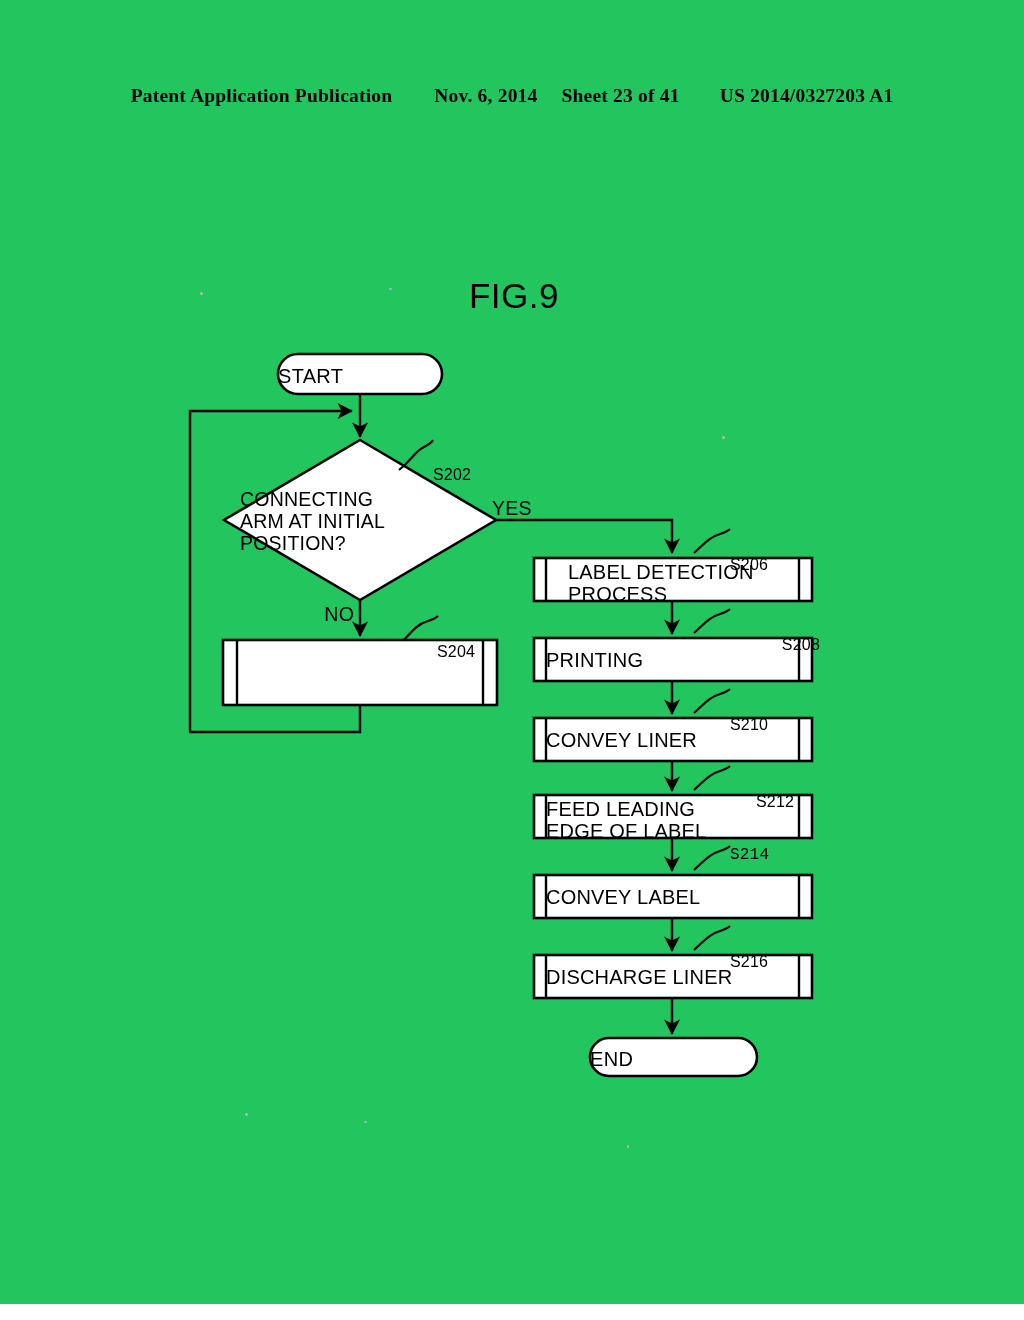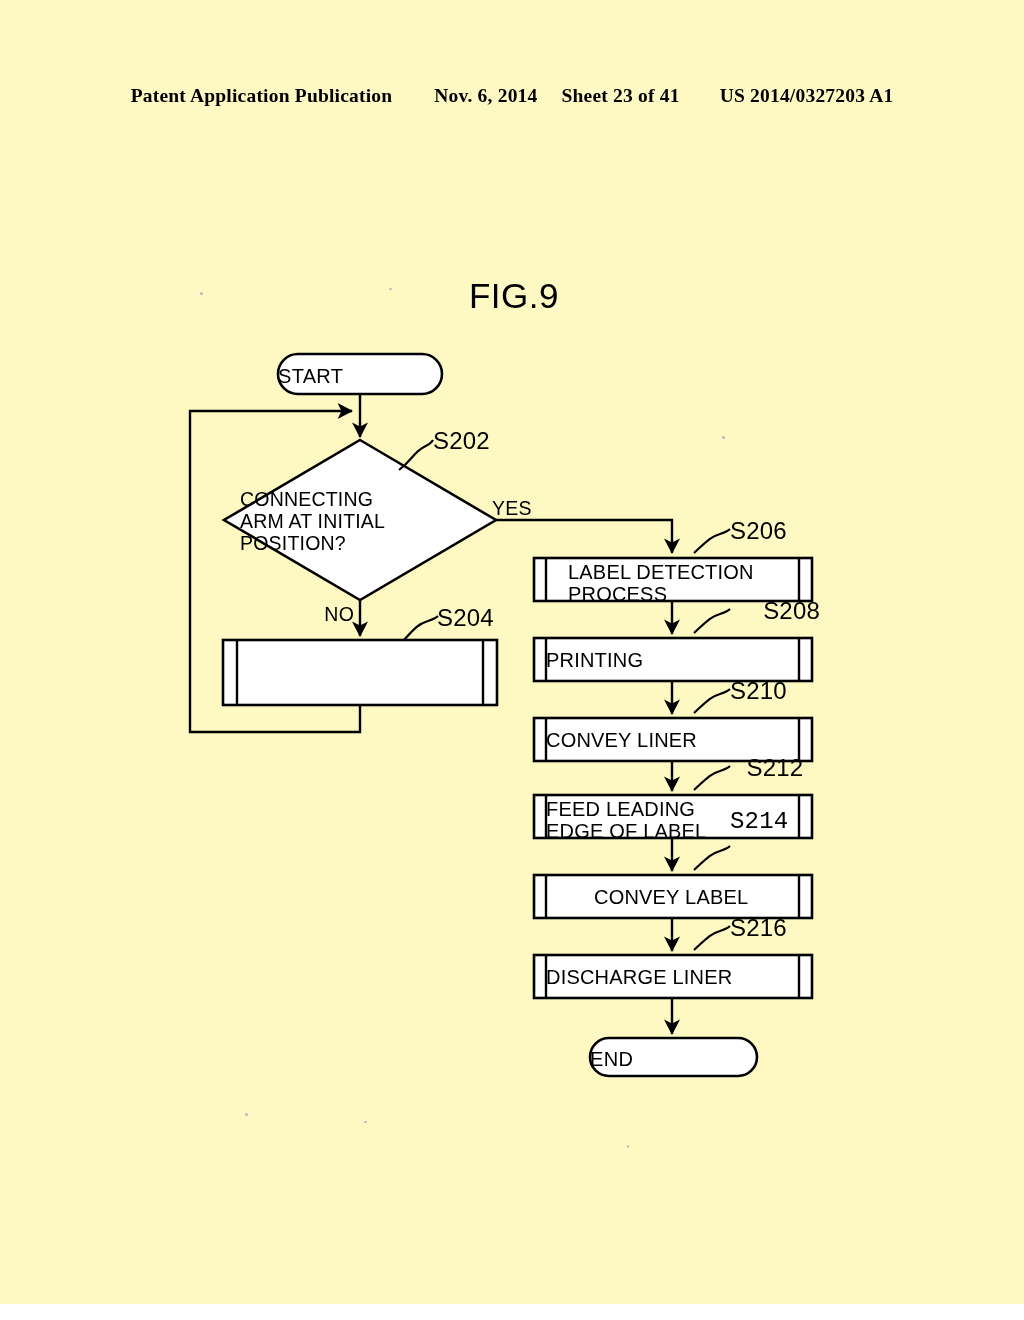--- a/index.html
+++ b/index.html
@@ -4,21 +4,21 @@
 <style>
   html, body {
     margin: 0;
     padding: 0;
     background: #ffffff;
   }
   #page {
     position: relative;
     width: 1024px;
     height: 1304px;
-    background: #fef9c3;
+    background: #22c55e;
     overflow: hidden;
     font-family: "Liberation Sans", sans-serif;
   }
 
   
   .patent-header {
     position: absolute;
     top: 85px;
     left: 0;
     width: 1024px;
@@ -71,21 +71,21 @@
     color: #000000;
     font-family: "Liberation Sans", sans-serif;
     line-height: 1.12;
     white-space: pre-line;
     pointer-events: none;
   }
   .terminal-text { font-size: 20px; letter-spacing: 0.3px; }
   .process-text  { font-size: 20px; letter-spacing: 0.2px; }
   .decision-text { font-size: 19.5px; letter-spacing: 0.2px; }
   .branch-text   { font-size: 19.5px; letter-spacing: 0.2px; }
-  .ref-text      { font-size: 24px; letter-spacing: 0.2px; }
+  .ref-text      { font-size: 16px; letter-spacing: 0.2px; margin-top: 38px; }
 
   .speck {
     position: absolute;
     background: #b9b9b9;
     border-radius: 50%;
     pointer-events: none;
   }
 </style>
 </head>
 <body>
@@ -201,21 +201,21 @@
 
   <div class="node-text process-text" style="left:546px; top:729px; width:253px;">CONVEY LINER</div>
 
   <div class="node-text ref-text" style="left:730px; top:678px; width:90px; text-align:left;">S210</div>
 
   <div class="node-text process-text" style="left:546px; top:798px; width:253px;">FEED LEADING
 EDGE OF LABEL</div>
 
   <div class="node-text ref-text" style="left:730px; top:755px; width:90px; text-align:center;">S212</div>
 
-  <div class="node-text process-text" style="left:546px; top:886px; width:253px;padding-left:48px;">CONVEY LABEL</div>
+  <div class="node-text process-text" style="left:546px; top:886px; width:253px;">CONVEY LABEL</div>
 
   <div class="node-text ref-text" style="left:730px; top:809px; width:90px; text-align:left;font-family:Liberation Mono, monospace;">S214</div>
 
   <div class="node-text process-text" style="left:546px; top:966px; width:253px;">DISCHARGE LINER</div>
 
   <div class="node-text ref-text" style="left:730px; top:915px; width:90px; text-align:left;">S216</div>
 
   <div class="node-text terminal-text" style="left:590px; top:1048px; width:167px;">END</div>
 
   <div class="speck" style="left:245px; top:1113px; width:3px; height:3px;"></div>

